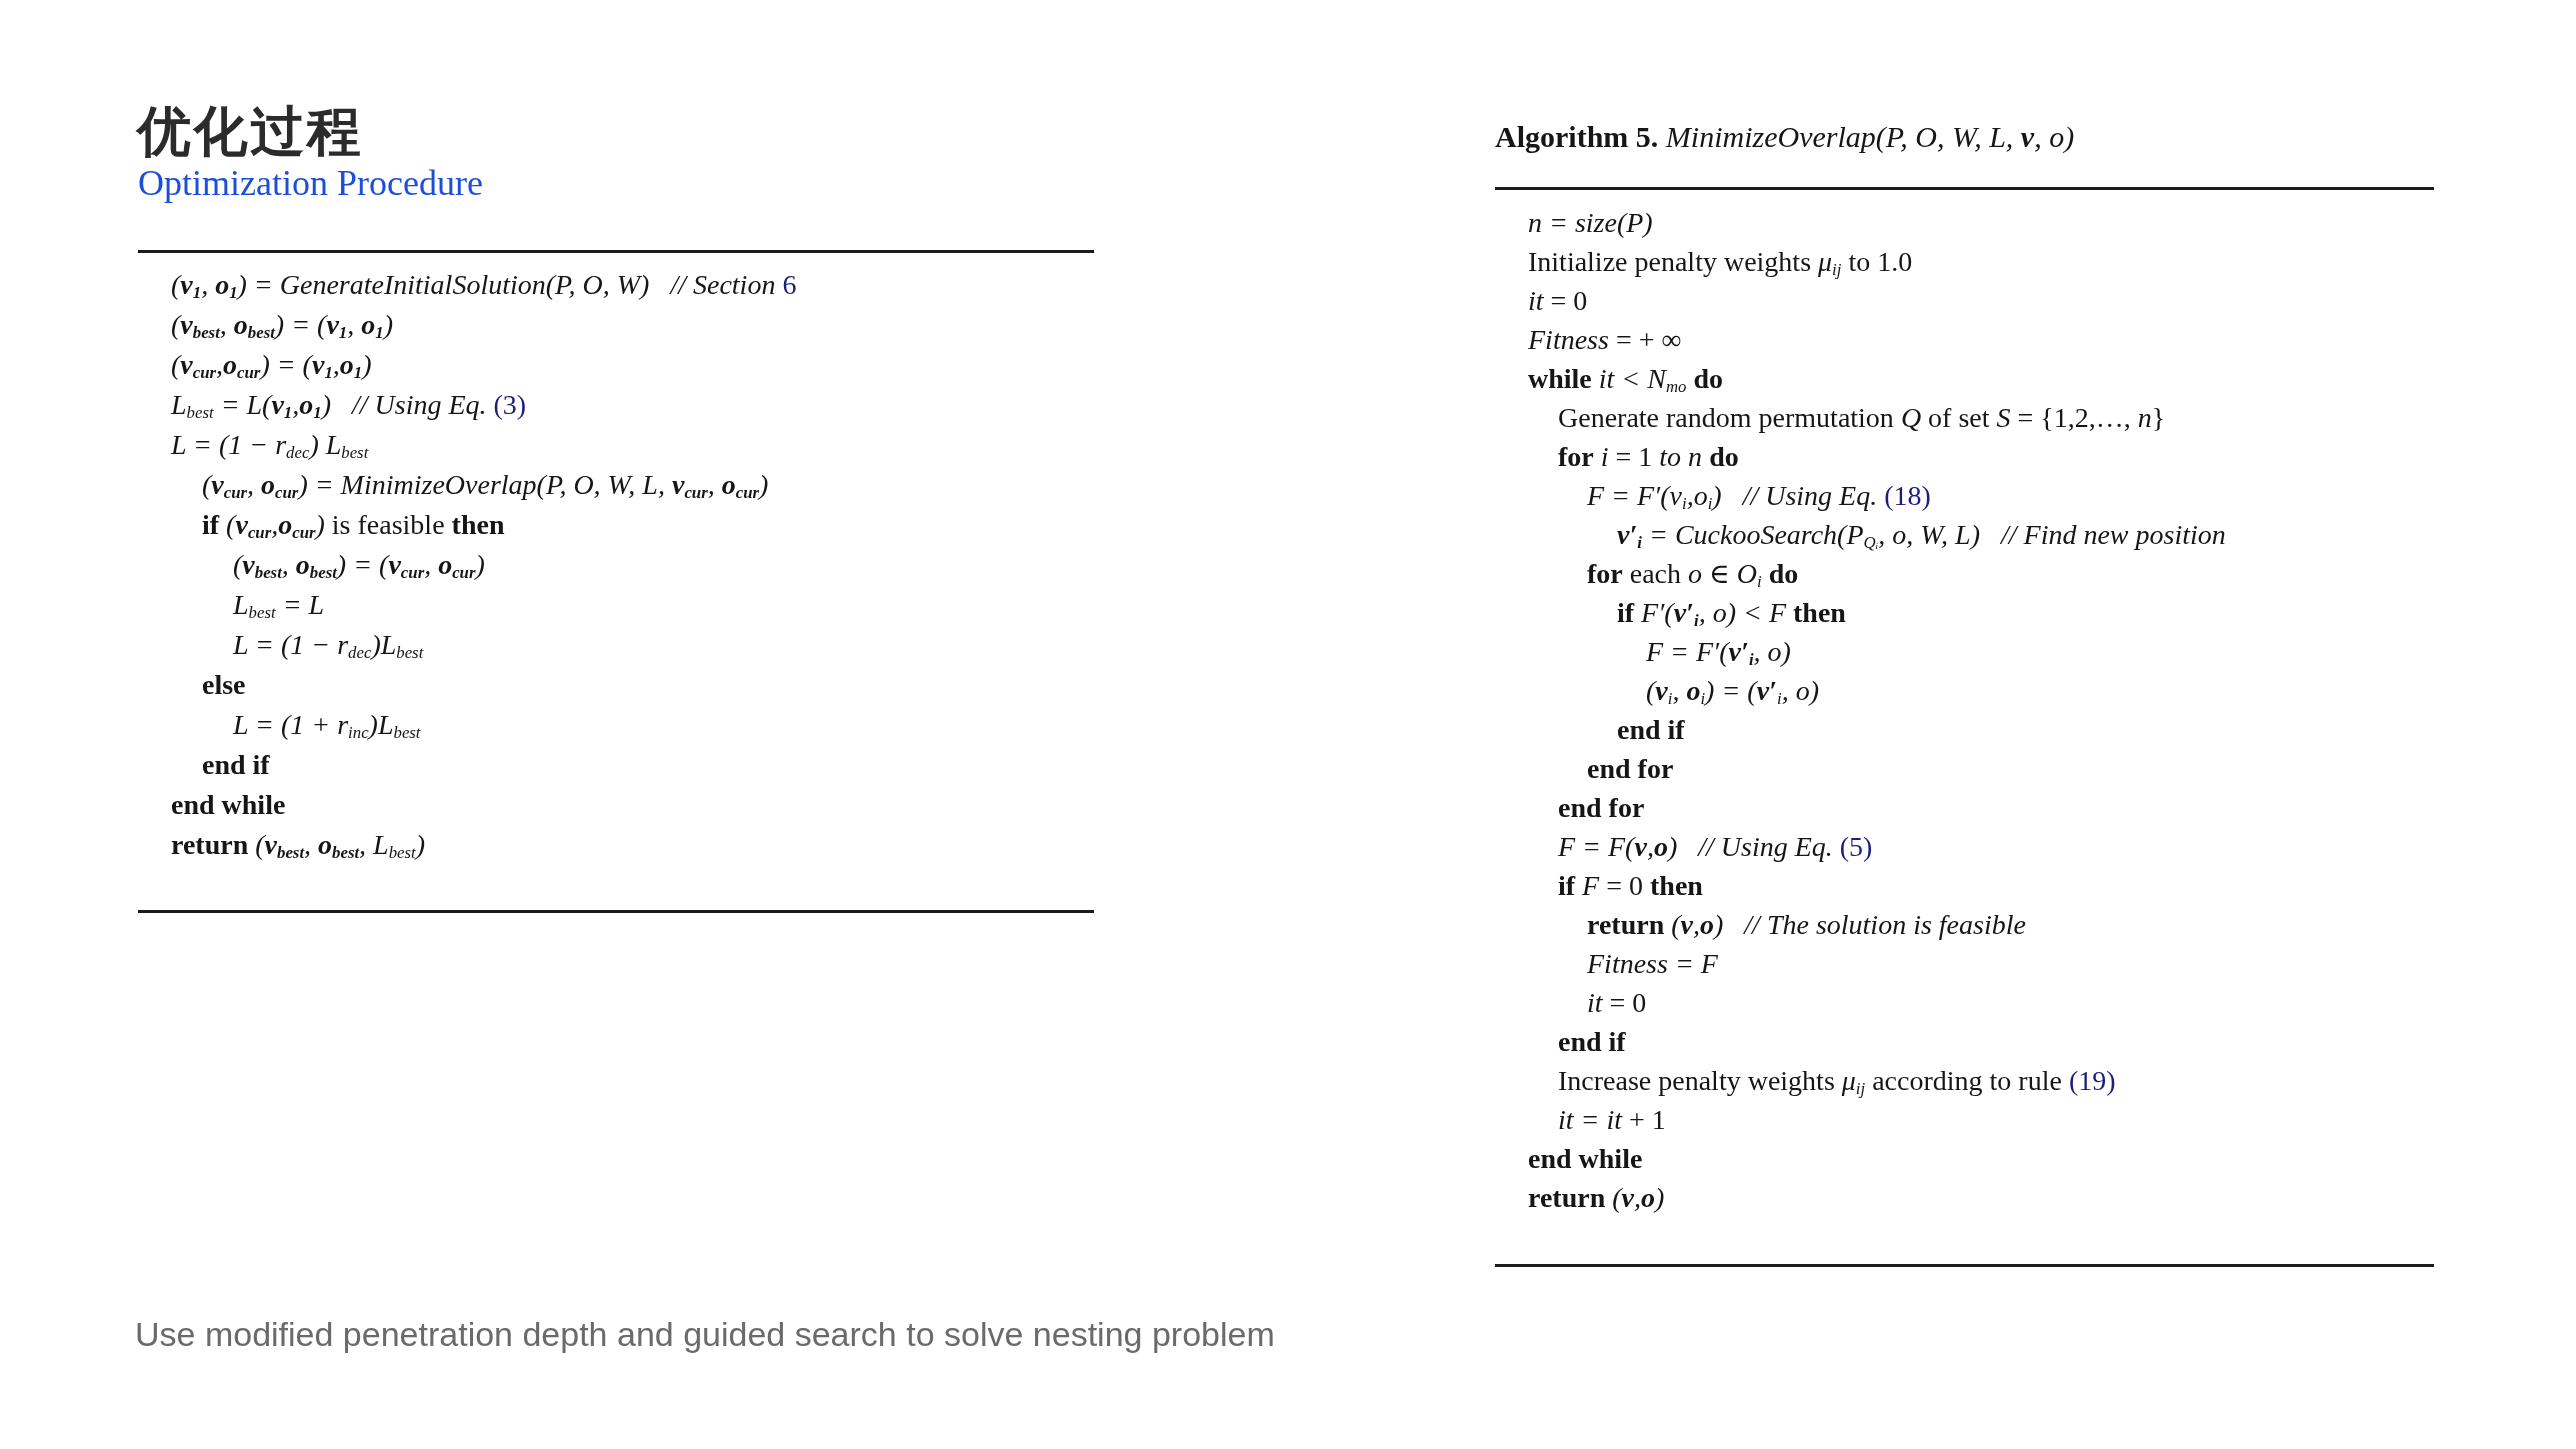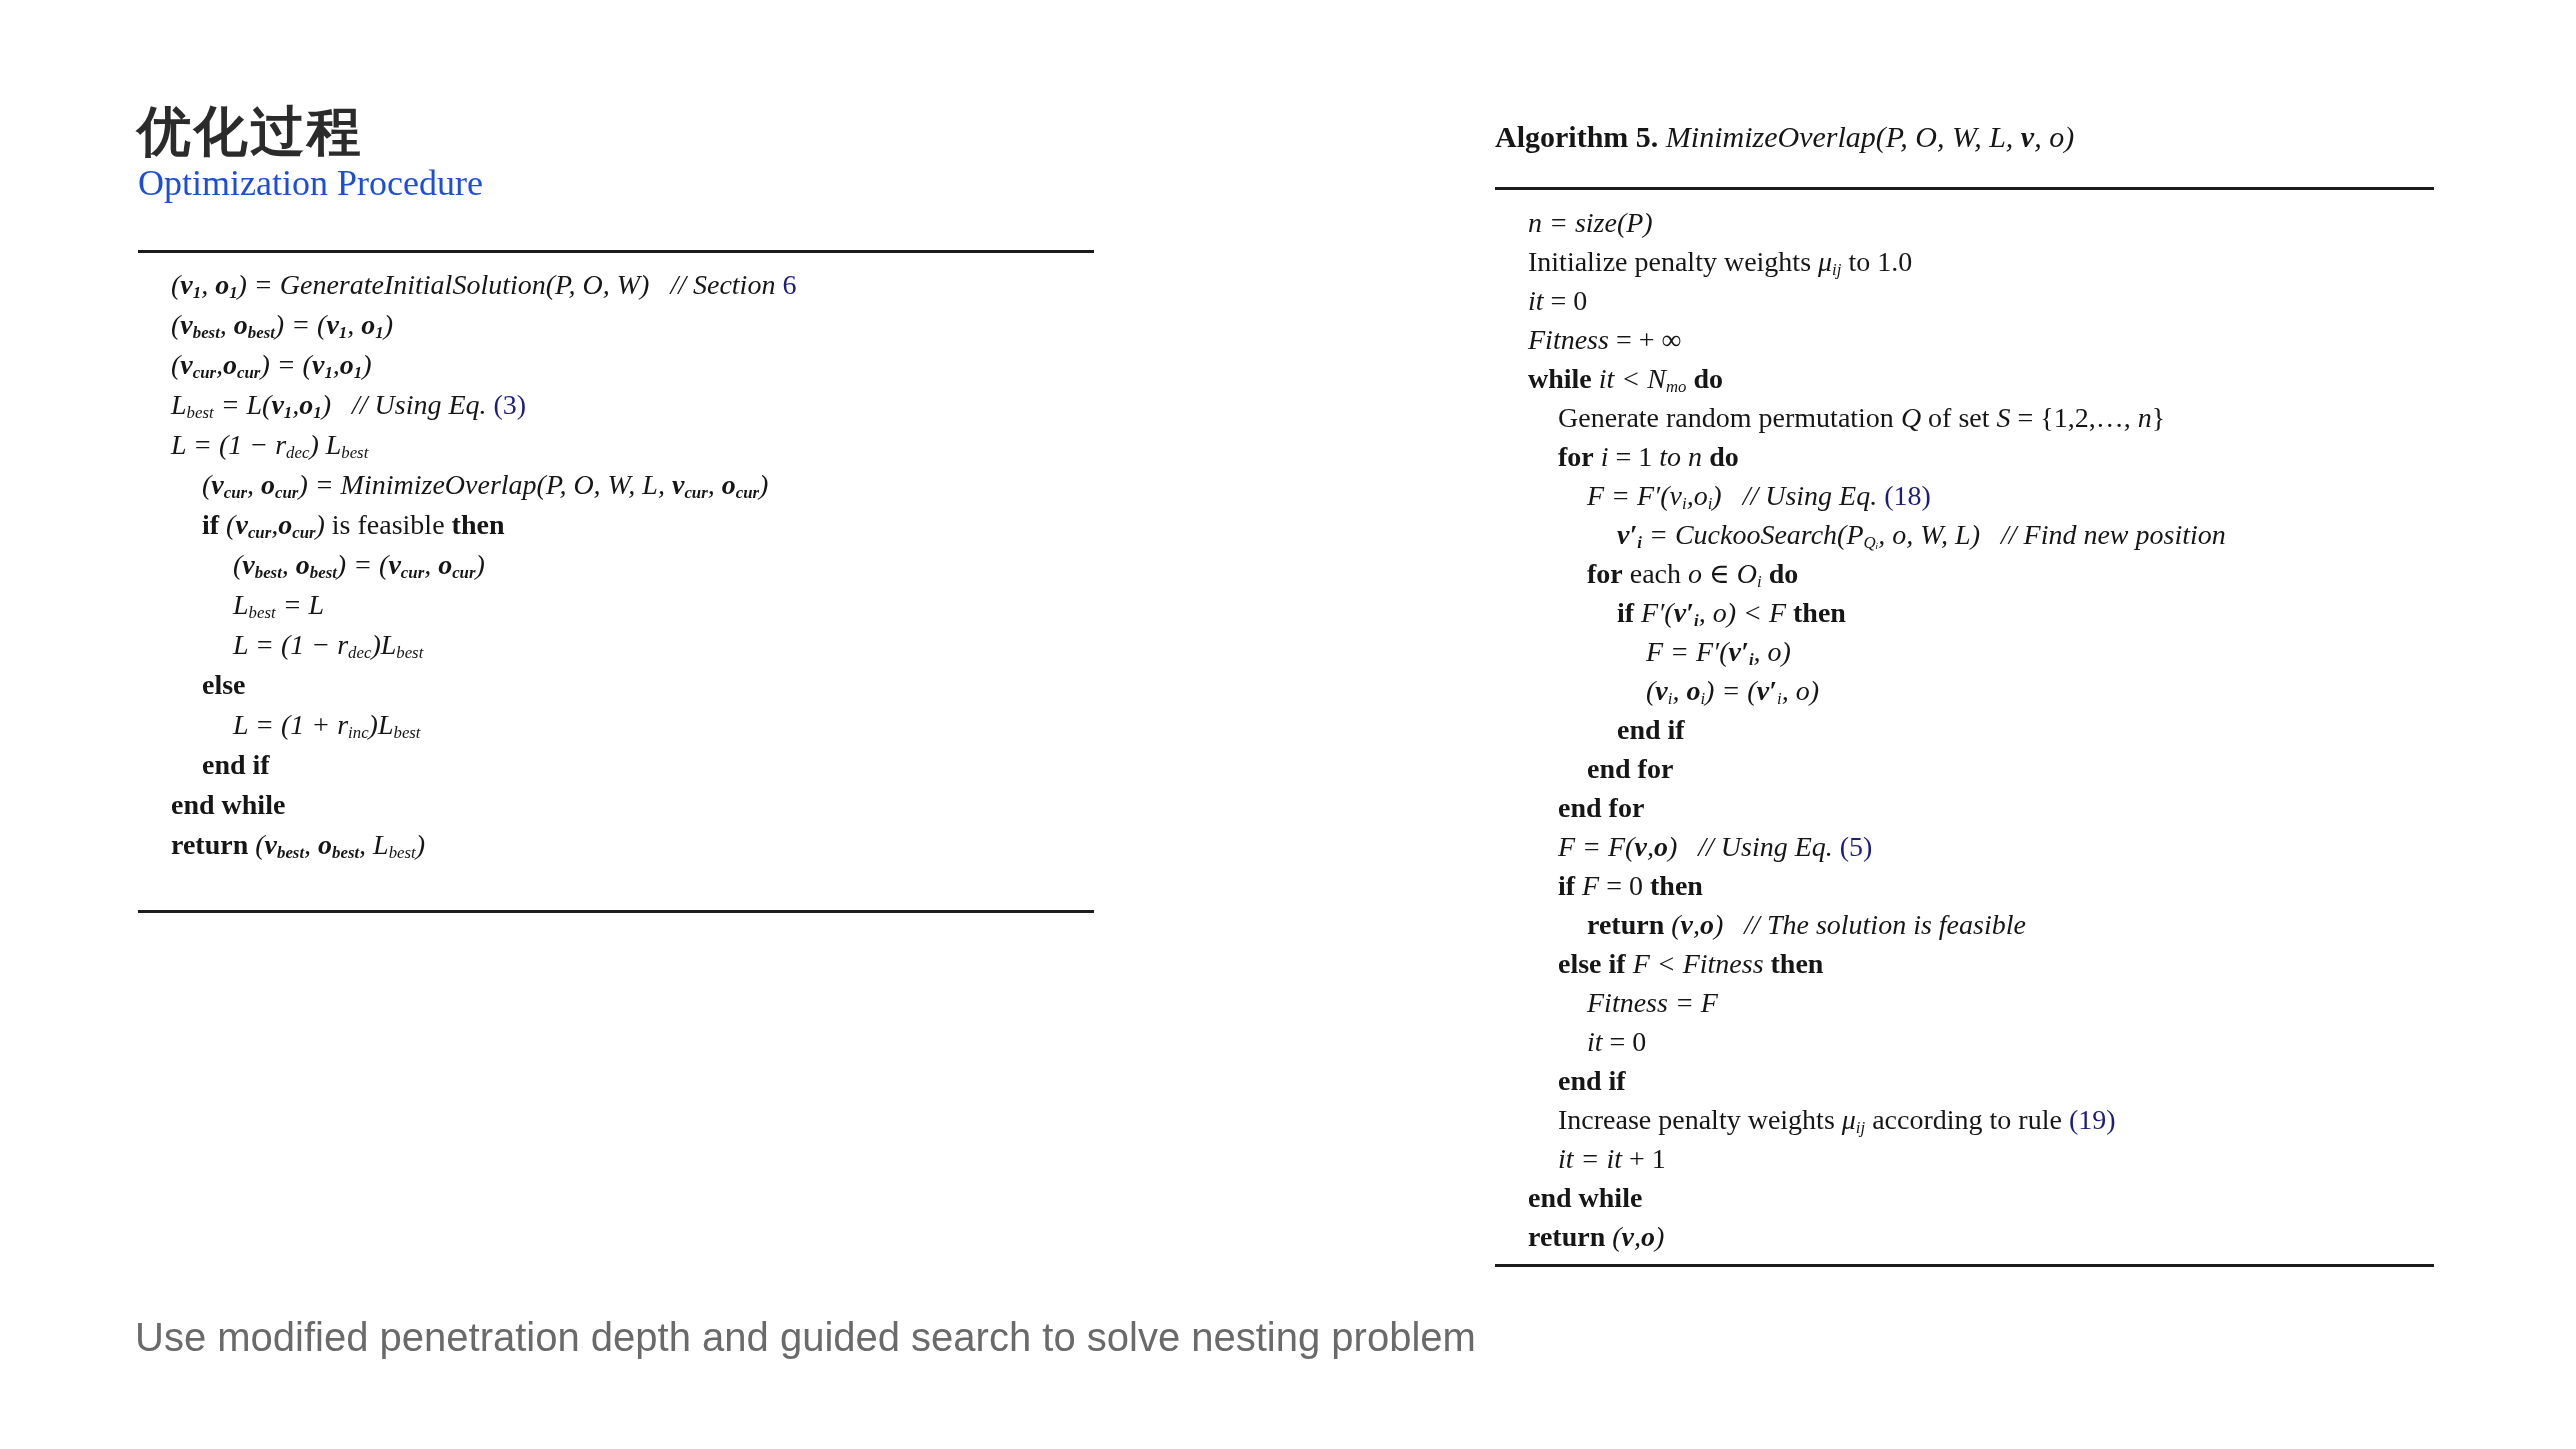--- a/index.html
+++ b/index.html
@@ -33,21 +33,21 @@
   .sg-n{font-style:normal;font-weight:400;}
   .sg-i{font-style:italic;font-weight:400;}
   .sg-b{font-style:normal;font-weight:700;}
   .sg-bi{font-style:italic;font-weight:700;}
   .sg-c{font-style:italic;font-weight:400;margin-top:12px;}
   .sub{font-size:60%;vertical-align:-0.22em;}
   .blue{color:var(--link,#1c1d7d);}
 
   .caption{position:absolute;left:135px;top:1315px;margin:0;
            font-family:"Liberation Sans","DejaVu Sans",sans-serif;
-           font-size:40px;font-weight:400;color:#6a6a6a;}
+           font-size:34px;font-weight:400;color:#6a6a6a;}
 </style>
 </head>
 <body>
 
 <div class="slide">
 
   <h1 class="title-cn">优化过程</h1>
   <h2 class="subtitle">Optimization Procedure</h2>
 
   <div class="rule" id="left-rule-top"></div>
@@ -85,21 +85,20 @@
       <div class="pline" style="padding-left: 59px;"><span class="sg-b">for</span><span class="sg-n"> each </span><span class="sg-i">o</span><span class="sg-n"> ∈ </span><span class="sg-i">O</span><span class="sg-i sub">i</span><span class="sg-b"> do</span></div>
       <div class="pline" style="padding-left: 89px;"><span class="sg-b">if</span><span class="sg-i"> F′(</span><span class="sg-bi">v′</span><span class="sg-bi sub">i</span><span class="sg-i">, o) &lt; F </span><span class="sg-b">then</span></div>
       <div class="pline" style="padding-left: 118px;"><span class="sg-i">F = F′(</span><span class="sg-bi">v′</span><span class="sg-bi sub">i</span><span class="sg-i">, o)</span></div>
       <div class="pline" style="padding-left: 118px;"><span class="sg-i">(</span><span class="sg-bi">v</span><span class="sg-i sub">i</span><span class="sg-i">, </span><span class="sg-bi">o</span><span class="sg-i sub">i</span><span class="sg-i">) = (</span><span class="sg-bi">v′</span><span class="sg-i sub">i</span><span class="sg-i">, o)</span></div>
       <div class="pline" style="padding-left: 89px;"><span class="sg-b">end if</span></div>
       <div class="pline" style="padding-left: 59px;"><span class="sg-b">end for</span></div>
       <div class="pline" style="padding-left: 30px;"><span class="sg-b">end for</span></div>
       <div class="pline" style="padding-left: 30px;"><span class="sg-i">F = F(</span><span class="sg-bi">v</span><span class="sg-i">,</span><span class="sg-bi">o</span><span class="sg-i">)</span><span class="sg-c">   // Using Eq. </span><span class="sg-n blue">(5)</span></div>
       <div class="pline" style="padding-left: 30px;"><span class="sg-b">if</span><span class="sg-i"> F</span><span class="sg-n"> = 0 </span><span class="sg-b">then</span></div>
       <div class="pline" style="padding-left: 59px;"><span class="sg-b">return</span><span class="sg-i"> (</span><span class="sg-bi">v</span><span class="sg-i">,</span><span class="sg-bi">o</span><span class="sg-i">)</span><span class="sg-c">   // The solution is feasible</span></div>
-      <div class="pline" style="padding-left: 30px;"><span class="sg-b">else if</span><span class="sg-i"> F &lt; Fitness </span><span class="sg-b">then</span></div>
       <div class="pline" style="padding-left: 59px;"><span class="sg-i">Fitness = F</span></div>
       <div class="pline" style="padding-left: 59px;"><span class="sg-i">it</span><span class="sg-n"> = 0</span></div>
       <div class="pline" style="padding-left: 30px;"><span class="sg-b">end if</span></div>
       <div class="pline" style="padding-left: 30px;"><span class="sg-n">Increase penalty weights </span><span class="sg-i">μ</span><span class="sg-i sub">ij</span><span class="sg-n"> according to rule </span><span class="sg-n blue">(19)</span></div>
       <div class="pline" style="padding-left: 30px;"><span class="sg-i">it = it</span><span class="sg-n"> + 1</span></div>
       <div class="pline" style="padding-left: 0px;"><span class="sg-b">end while</span></div>
       <div class="pline" style="padding-left: 0px;"><span class="sg-b">return</span><span class="sg-i"> (</span><span class="sg-bi">v</span><span class="sg-i">,</span><span class="sg-bi">o</span><span class="sg-i">)</span></div>
     </div>
   <div class="rule" id="right-rule-bottom"></div>
 

